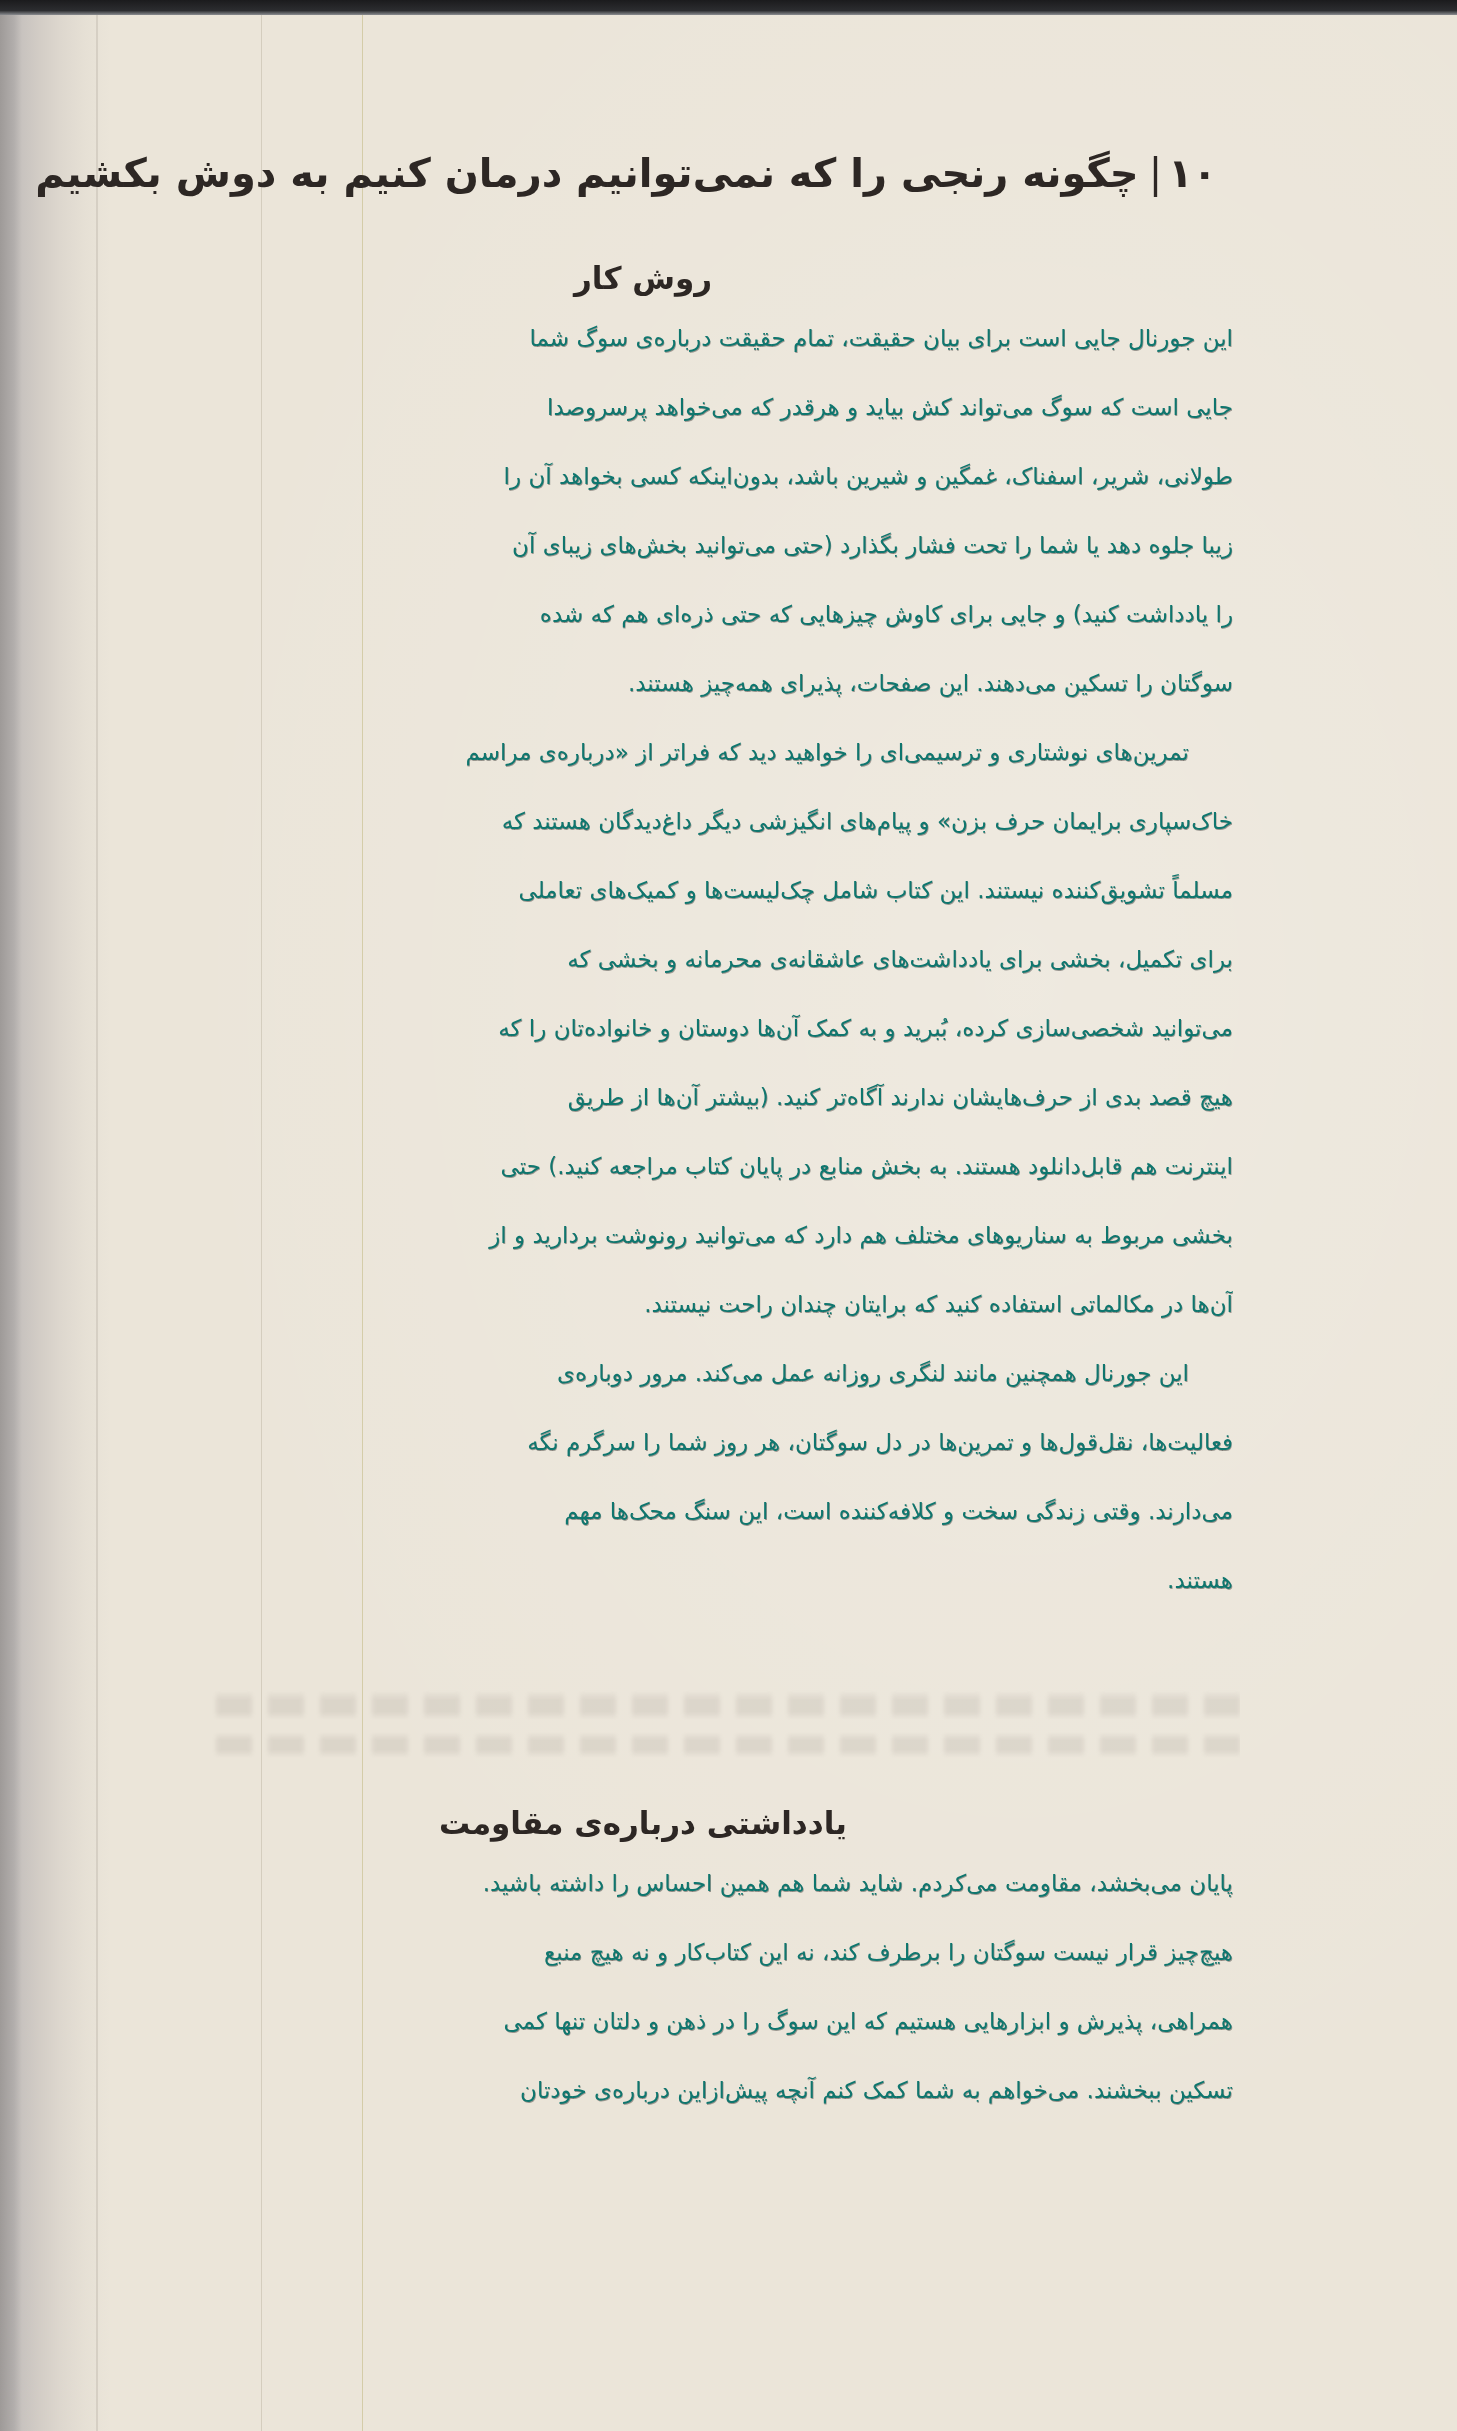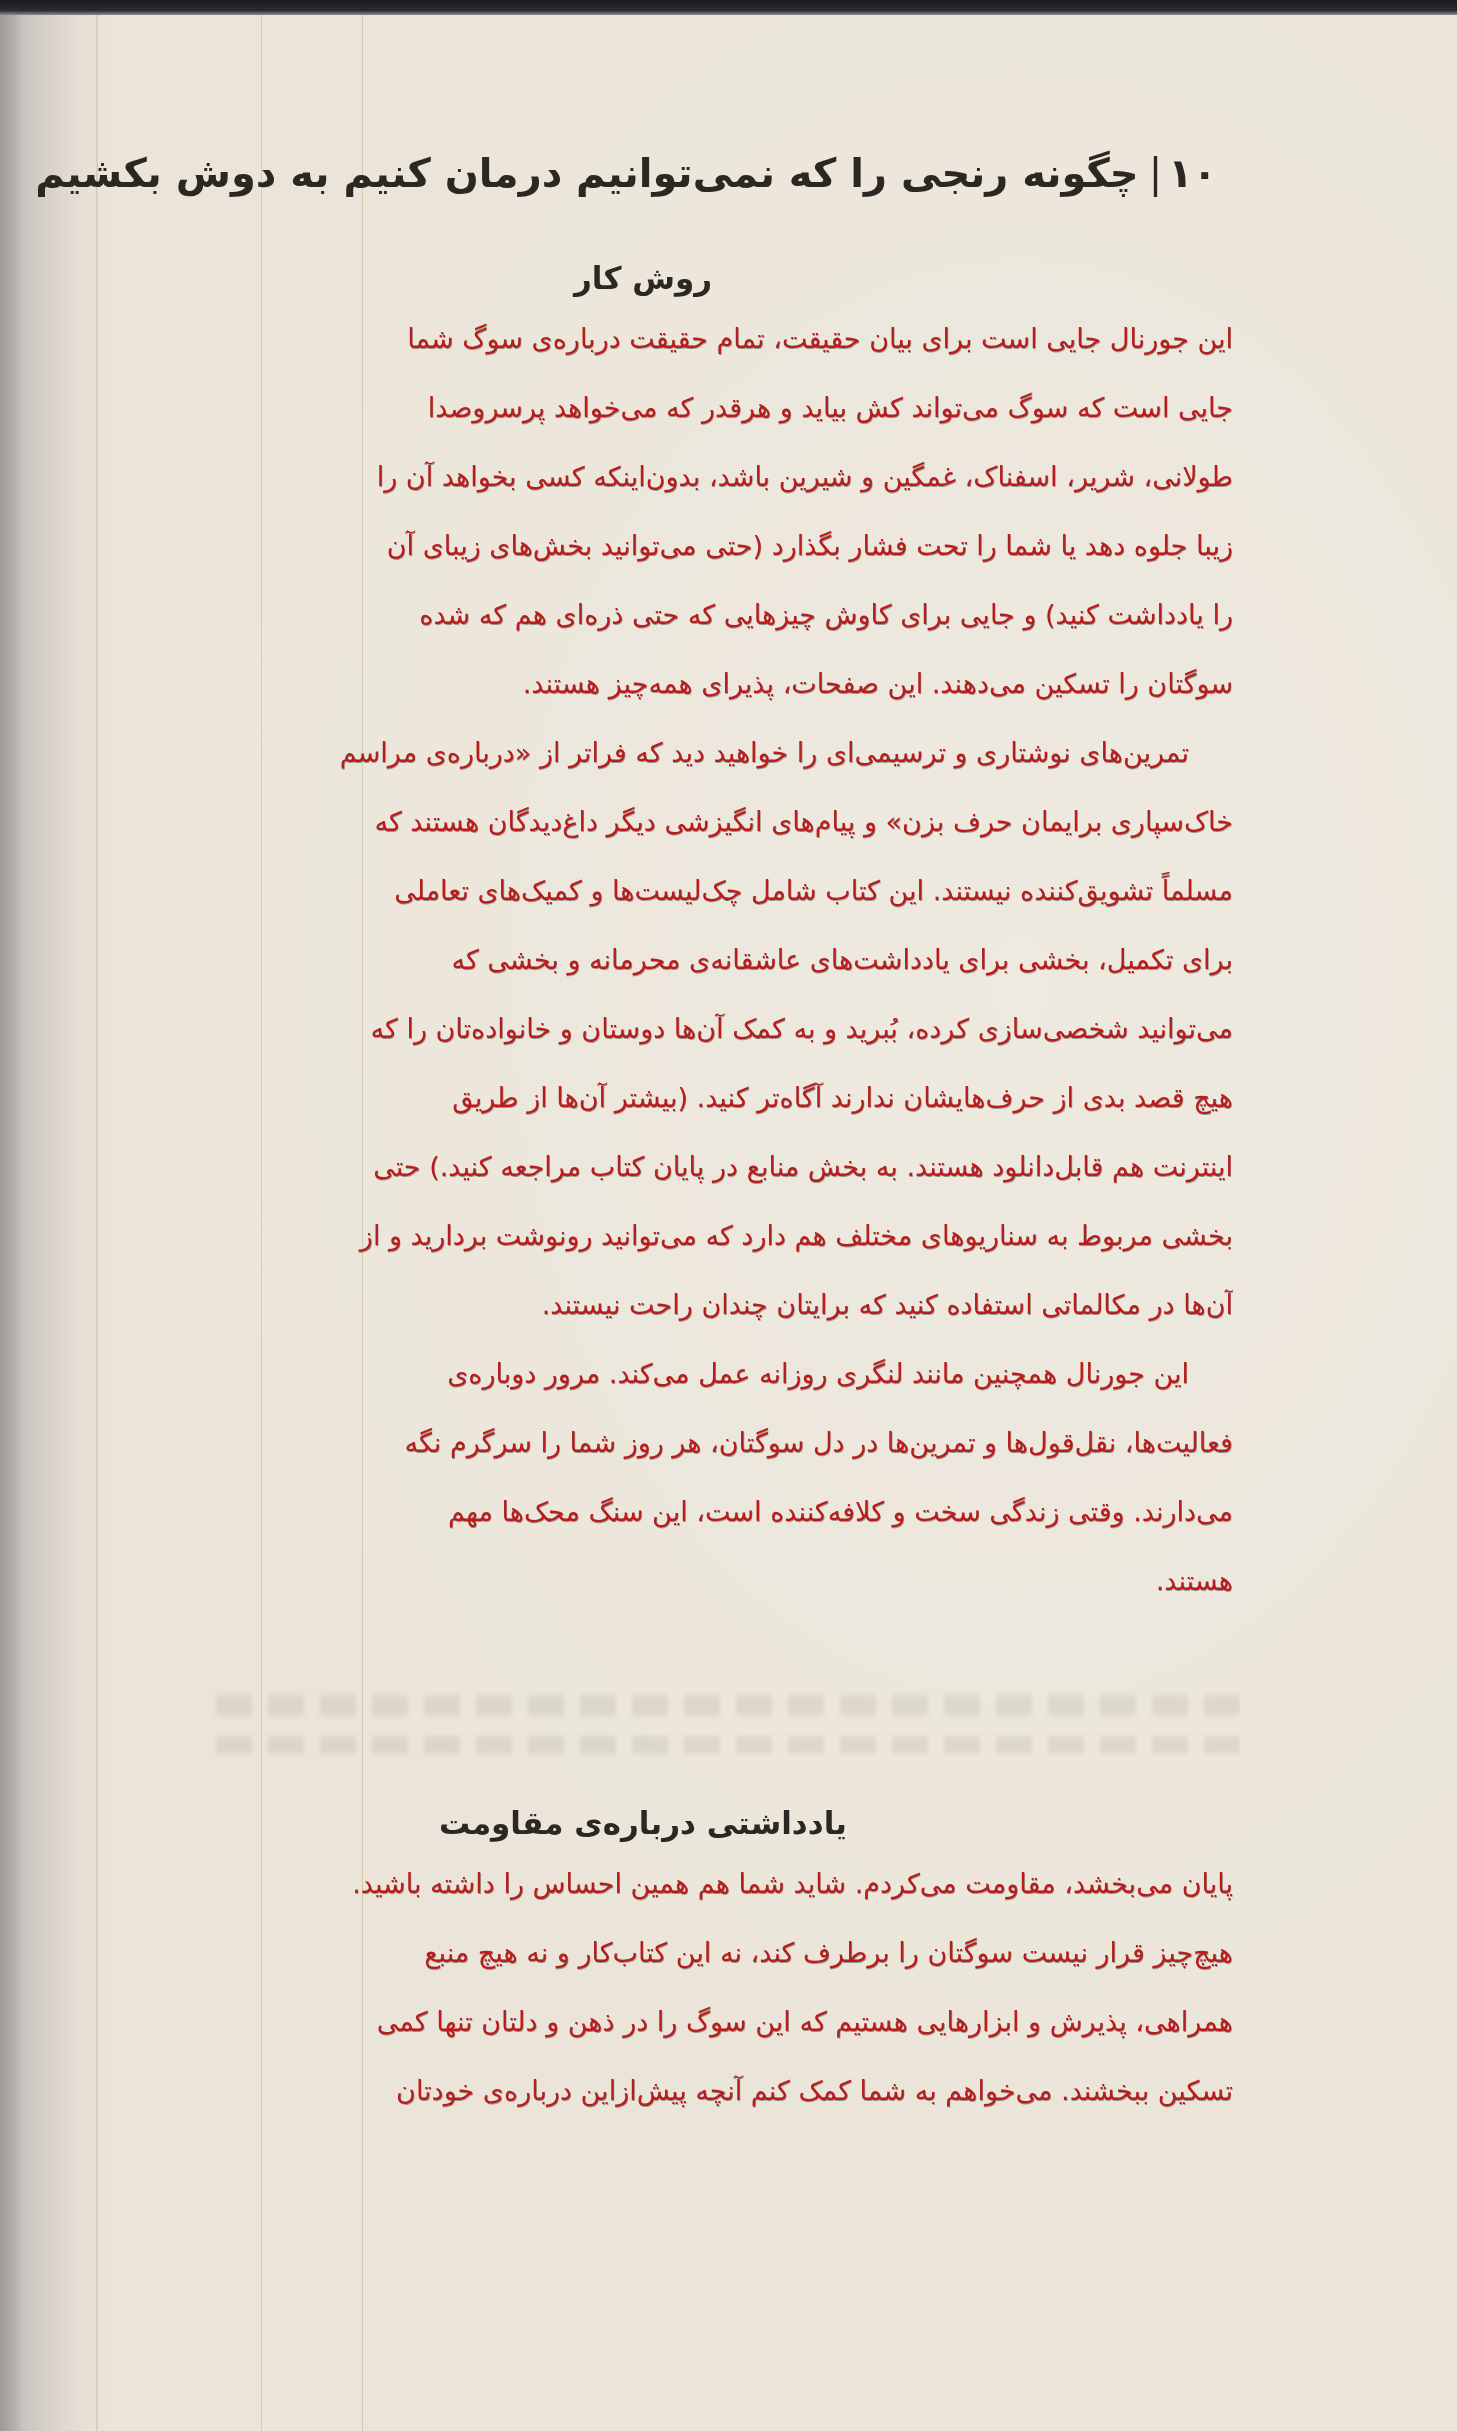--- a/index.html
+++ b/index.html
@@ -93,24 +93,24 @@
     .section-heading {
       font-size: 31px;
       font-weight: bold;
       color: #2d2724;
       white-space: nowrap;
       line-height: 56px;
       text-align: center;
     }
     .line {
       display: block;
-      font-size: 27px;
+      font-size: 23px;
       line-height: 69px;
       white-space: nowrap;
-      color: #b91c1c;
+      color: #0f766e;
       text-align: right;
       overflow: hidden;
       width: 1180px;
       
       -webkit-mask-image: linear-gradient(to left, #000 0px, #000 1050px, rgba(0,0,0,0.55) 1110px, rgba(0,0,0,0.3) 1180px);
       mask-image: linear-gradient(to left, #000 0px, #000 1050px, rgba(0,0,0,0.55) 1110px, rgba(0,0,0,0.3) 1180px);
       text-shadow: 0.6px 0.6px 0 rgba(0,0,0,0.35);
     }
     .line.indent {
       padding-right: 44px;

